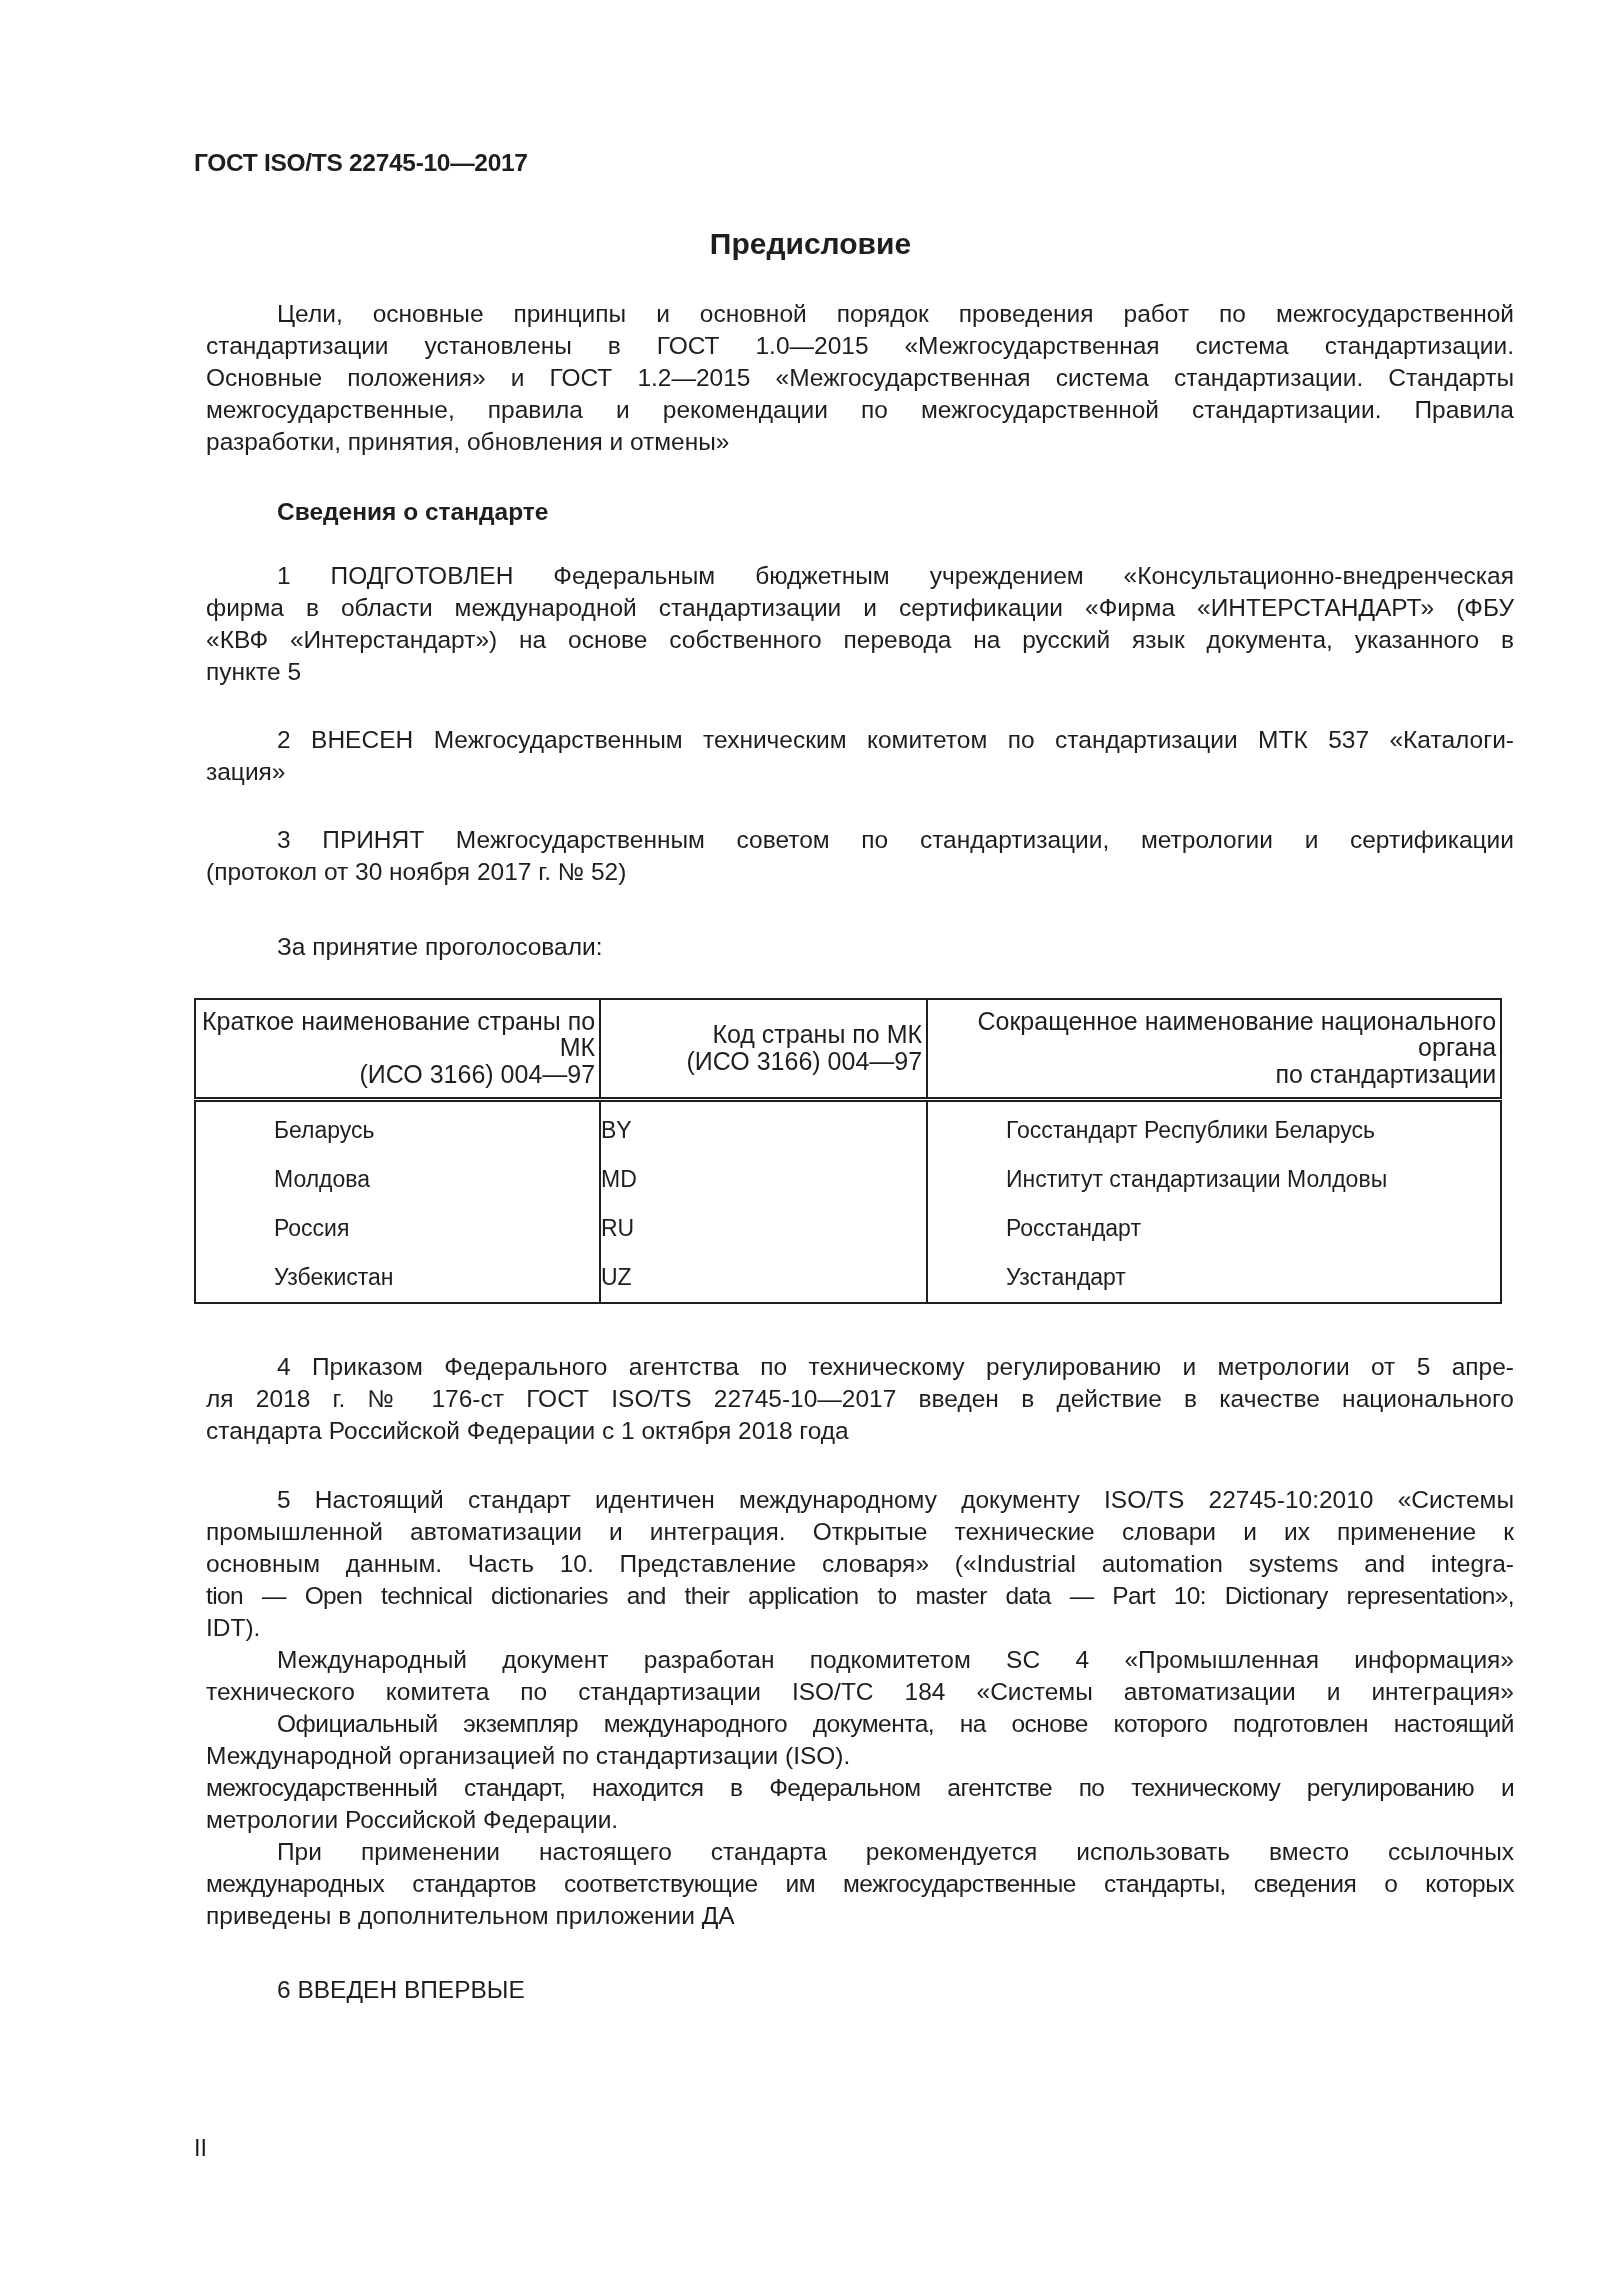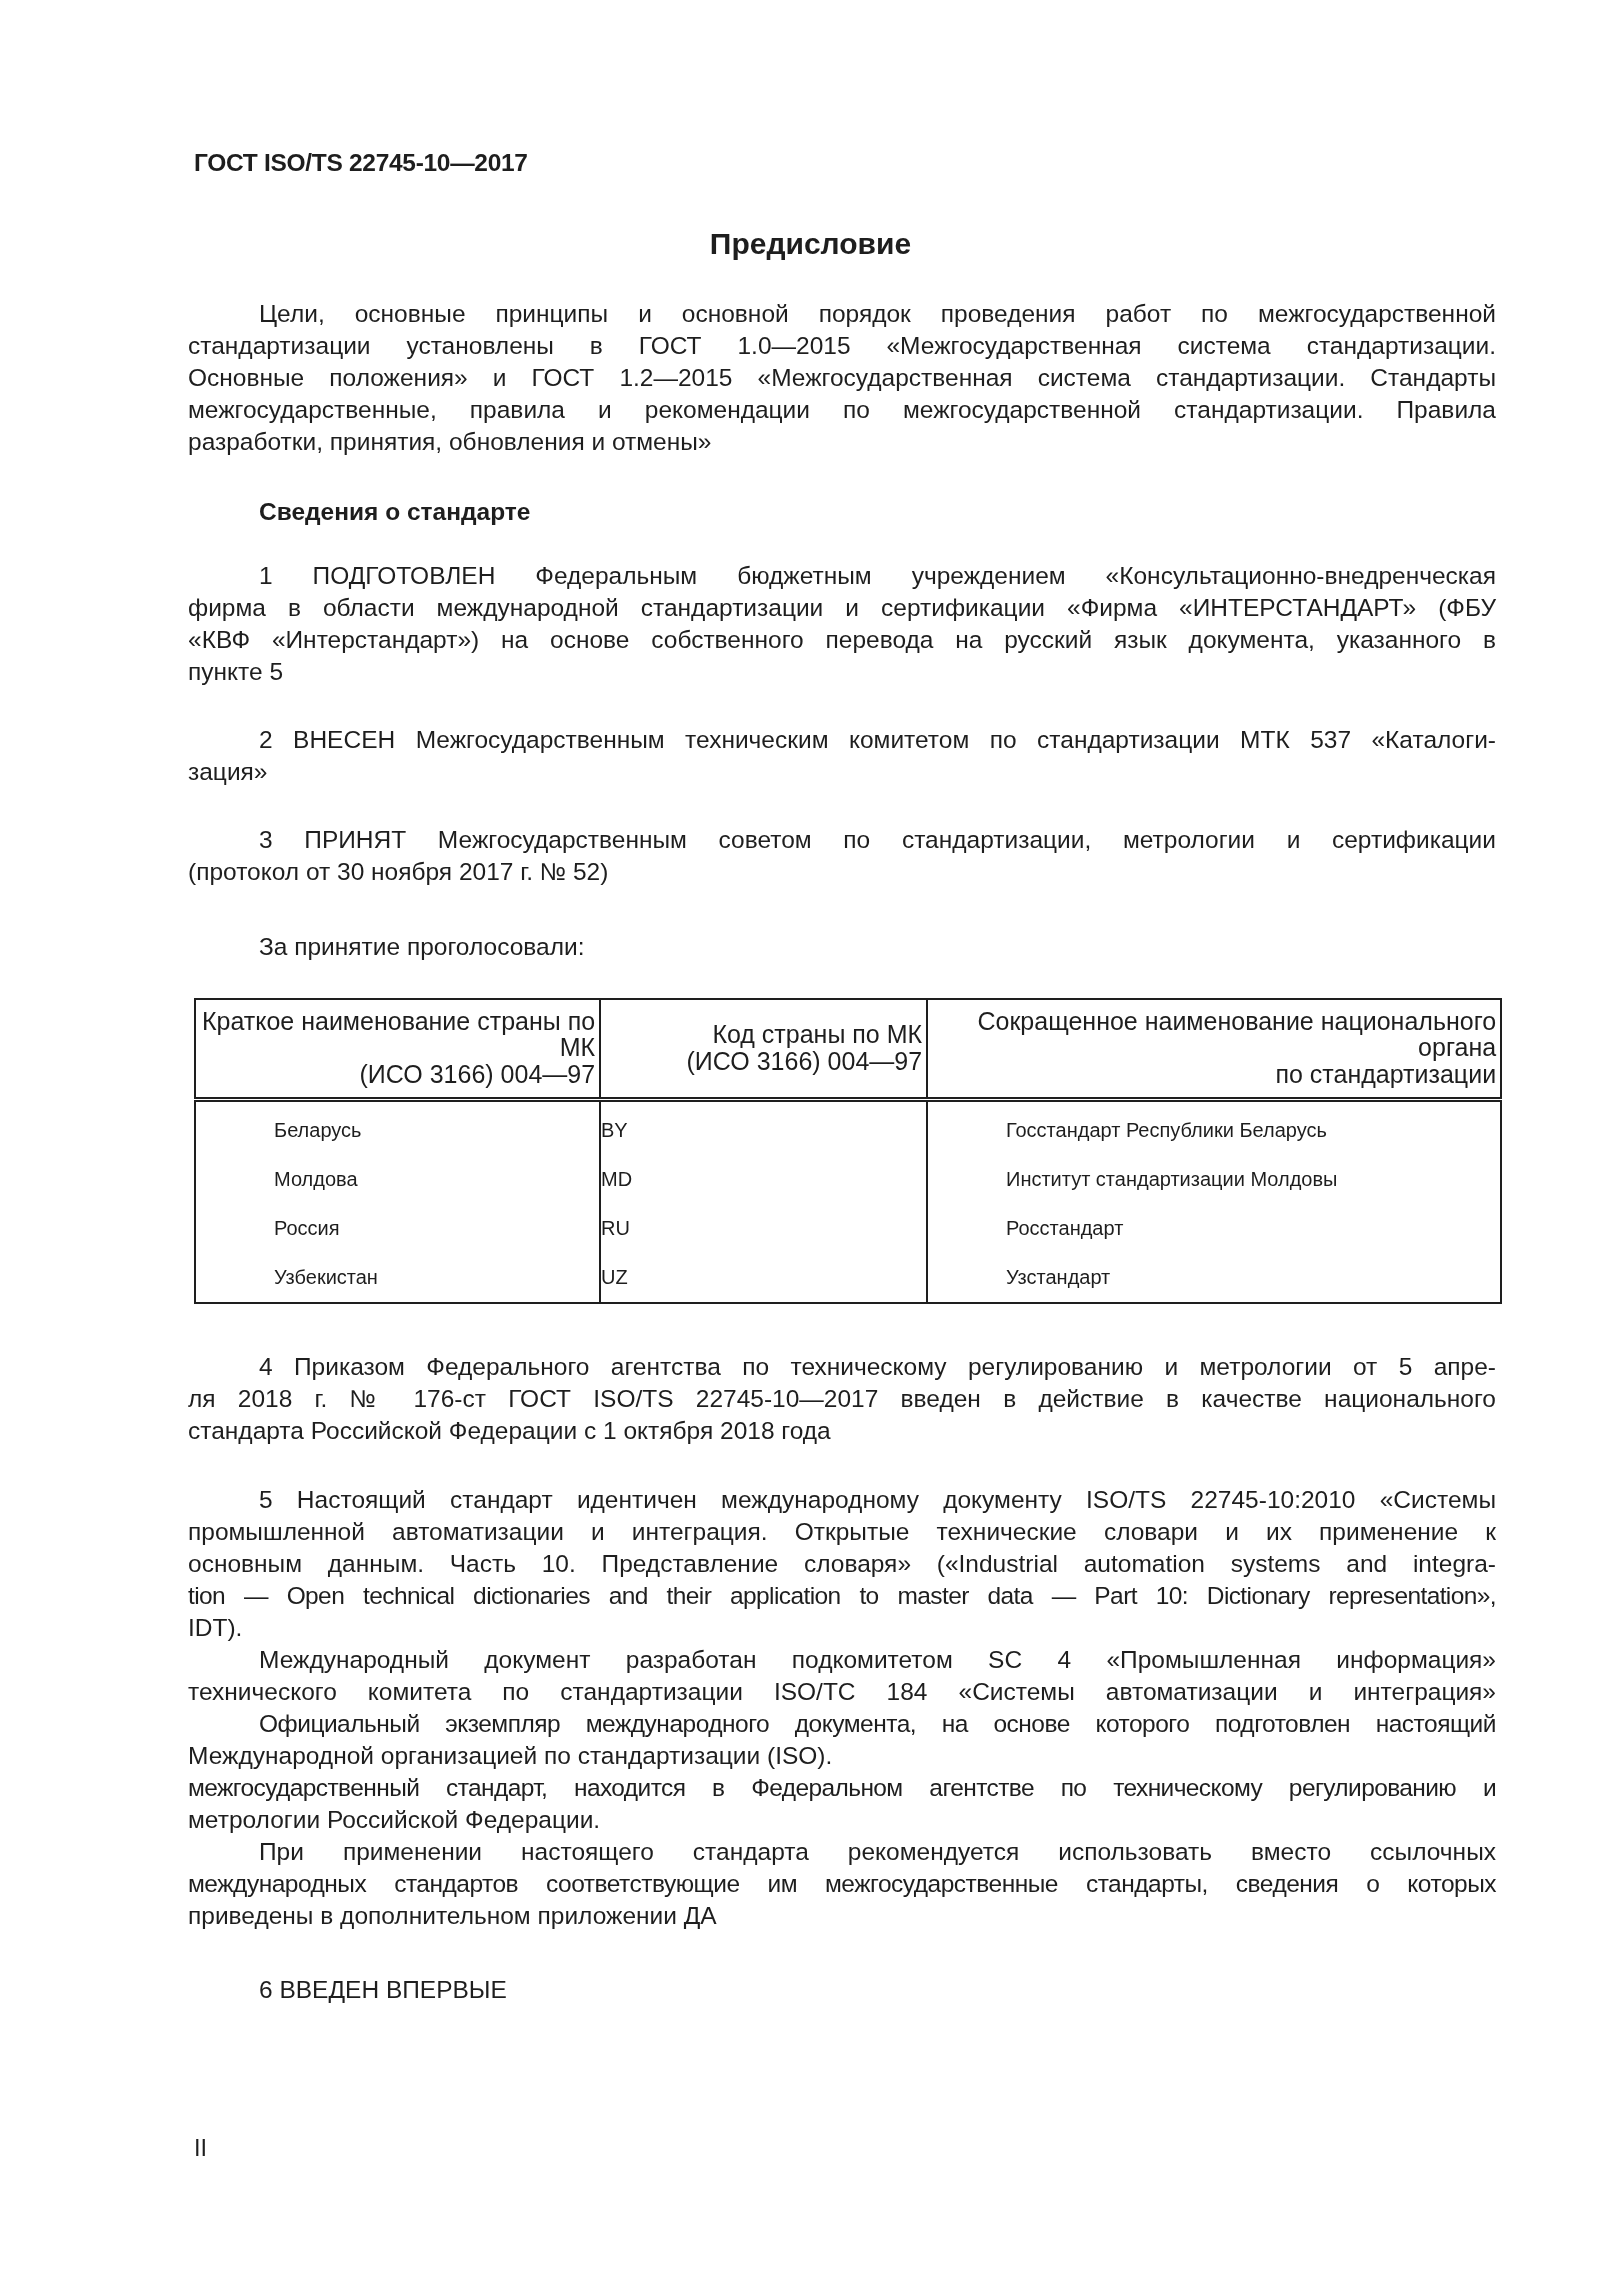--- a/index.html
+++ b/index.html
@@ -1,31 +1,31 @@
 <!DOCTYPE html>
 <html><head>
 <meta charset="utf-8">
 <style>
   html, body { margin: 0; padding: 0; background: #ffffff; }
   body { width: 1621px; height: 2293px; position: relative; overflow: hidden;
          font-family: "Liberation Sans", sans-serif; color: #1e1e1e; }
   .abs { position: absolute; }
   .doc-code { left: 194px; top: 149px; font-size: 24.5px; font-weight: bold; letter-spacing: -0.3px; }
   .title { left: 0; width: 1621px; top: 227px; text-align: center; font-size: 30px; font-weight: bold; }
-  .block { position: absolute; left: 188px; width: 1308px; font-size: 24.5px; line-height: 32px; }
+  .block { position: absolute; left: 206px; width: 1308px; font-size: 24.5px; line-height: 32px; }
   .line { display: block; white-space: nowrap; text-align: justify; text-align-last: justify; height: 32px; overflow: visible; }
   .line.last { text-align-last: left; }
   .line.indent { padding-left: 71px; }
   .subhead { font-weight: bold; }
   table.vote { position: absolute; left: 194px; top: 998px; width: 1308px; border-collapse: collapse;
                border: 2.5px solid #1e1e1e; font-size: 22.5px; }
   table.vote th { font-weight: normal; font-size: 25px; line-height: 26.5px; padding: 7.8px 3.9px 9.8px; text-align: right;
                   border-right: 2.5px solid #1e1e1e; border-bottom: 5.9px double #1e1e1e; vertical-align: middle; }
   table.vote th:last-child, table.vote td:last-child { border-right: none; }
-  table.vote td { border-right: 2.5px solid #1e1e1e; height: 49px; padding: 0; vertical-align: middle; font-size: 20px; }
+  table.vote td { border-right: 2.5px solid #1e1e1e; height: 49px; padding: 0; vertical-align: middle; font-size: 23px; }
   table.vote td.c1 { padding-left: 78px; }
   table.vote td.c2 { text-align: left; }
   table.vote td.c3 { padding-left: 78px; }
   table.vote tr.first td { padding-top: 3.9px; }
   .page-num { left: 194px; top: 2135px; font-size: 23.5px; }
 </style>
 </head>
 <body>
 
 <div class="abs doc-code">ГОСТ ISO/TS 22745-10—2017</div>

